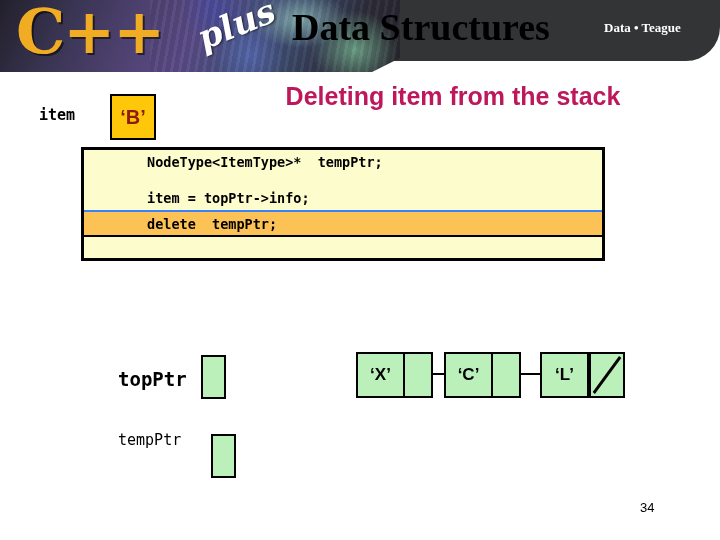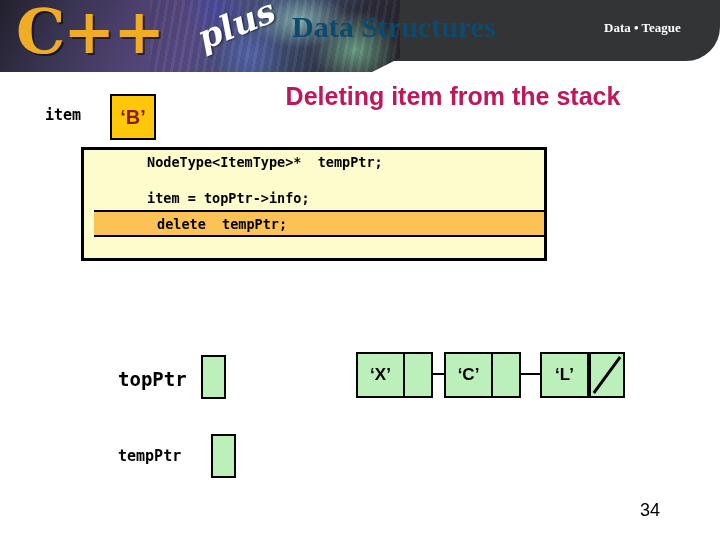--- a/index.html
+++ b/index.html
@@ -73,23 +73,23 @@
     font-size: 34px;
     color: #ffffff;
     transform: rotate(-22deg);
     text-shadow: 1px 1px 2px rgba(0,0,0,0.6);
   }
   #logo-title {
     position: absolute;
     left: 292px; top: 2px;
     font-family: "Liberation Serif", serif;
     font-weight: bold;
-    font-size: 30px;
+    font-size: 38px;
     line-height: 50px;
-    color: #0c4a6e;
+    color: #000000;
     white-space: nowrap;
   }
   #logo-authors {
     position: absolute;
     left: 604px; top: 20px;
     font-family: "Liberation Serif", serif;
     font-weight: bold;
     font-size: 13px;
     color: #ffffff;
     white-space: nowrap;
@@ -102,21 +102,21 @@
     width: 470px;
     font-family: "Liberation Sans", sans-serif;
     font-size: 25px;
     font-weight: bold;
     color: #be185d;
     text-align: center;
     white-space: nowrap;
   }
   #item-label {
     position: absolute;
-    left: 45px; top: 106px;
+    left: 39px; top: 106px;
     font-family: "DejaVu Sans Mono", monospace;
     font-size: 15px;
     font-weight: bold;
     color: #000000;
   }
   #item-box {
     position: absolute;
     left: 110px; top: 94px;
     width: 46px; height: 46px;
     background: #ffc709;
@@ -130,21 +130,21 @@
     font-family: "Liberation Sans", sans-serif;
     font-size: 20px;
     font-weight: bold;
     color: #8f1a0f;
   }
 
   
   #code-block {
     position: absolute;
     left: 81px; top: 147px;
-    width: 466px;
+    width: 524px;
     border: 3px solid #000000;
     box-sizing: border-box;
     background: #fdfccd;
   }
   .code-line {
     font-family: "DejaVu Sans Mono", monospace;
     font-size: 13.5px;
     font-weight: bold;
     color: #000000;
     white-space: pre;
@@ -153,25 +153,24 @@
     padding-left: 63px;
     box-sizing: border-box;
   }
   .code-line.gap {
     height: 12px;
     line-height: 12px;
   }
   .code-line.highlight {
     background: #fcc濃;
     background: #fdc255;
-    border-top: 2px solid #000000;
+    border-top: 2px solid #3b82f6;
     border-bottom: 2px solid #000000;
     height: 27px;
     line-height: 24px;
-    margin-left: 10px;
   }
   .code-line.tail {
     height: 21px;
   }
 
   
   #topptr-label {
     position: absolute;
     left: 118px; top: 368px;
     font-family: "DejaVu Sans Mono", monospace;
@@ -182,24 +181,24 @@
   #topptr-box {
     position: absolute;
     left: 201px; top: 355px;
     width: 25px; height: 44px;
     background: #bbf0bb;
     border: 2px solid #000000;
     box-sizing: border-box;
   }
   #tempptr-label {
     position: absolute;
-    left: 118px; top: 447px;
+    left: 118px; top: 431px;
     font-family: "DejaVu Sans Mono", monospace;
     font-size: 15px;
-    font-weight: bold;
+    font-weight: normal;
     color: #000000;
   }
   #tempptr-box {
     position: absolute;
     left: 211px; top: 434px;
     width: 25px; height: 44px;
     background: #bbf0bb;
     border: 2px solid #000000;
     box-sizing: border-box;
   }
@@ -254,21 +253,21 @@
     border-top: 5px solid transparent;
     border-bottom: 5px solid transparent;
     border-left: 9px solid #000000;
   }
 
   
   #page-number {
     position: absolute;
     left: 640px; top: 500px;
     font-family: "Liberation Sans", sans-serif;
-    font-size: 18px;
+    font-size: 13px;
     color: #000000;
   }
 </style>
 </head>
 <body>
 
 <div id="banner">
   <div id="banner-dark" style="background: rgb(51, 52, 54);"></div>
   <div id="banner-left-img"></div>
   <div id="logo-cpp" style="color: rgb(240, 172, 34);">C++</div>

